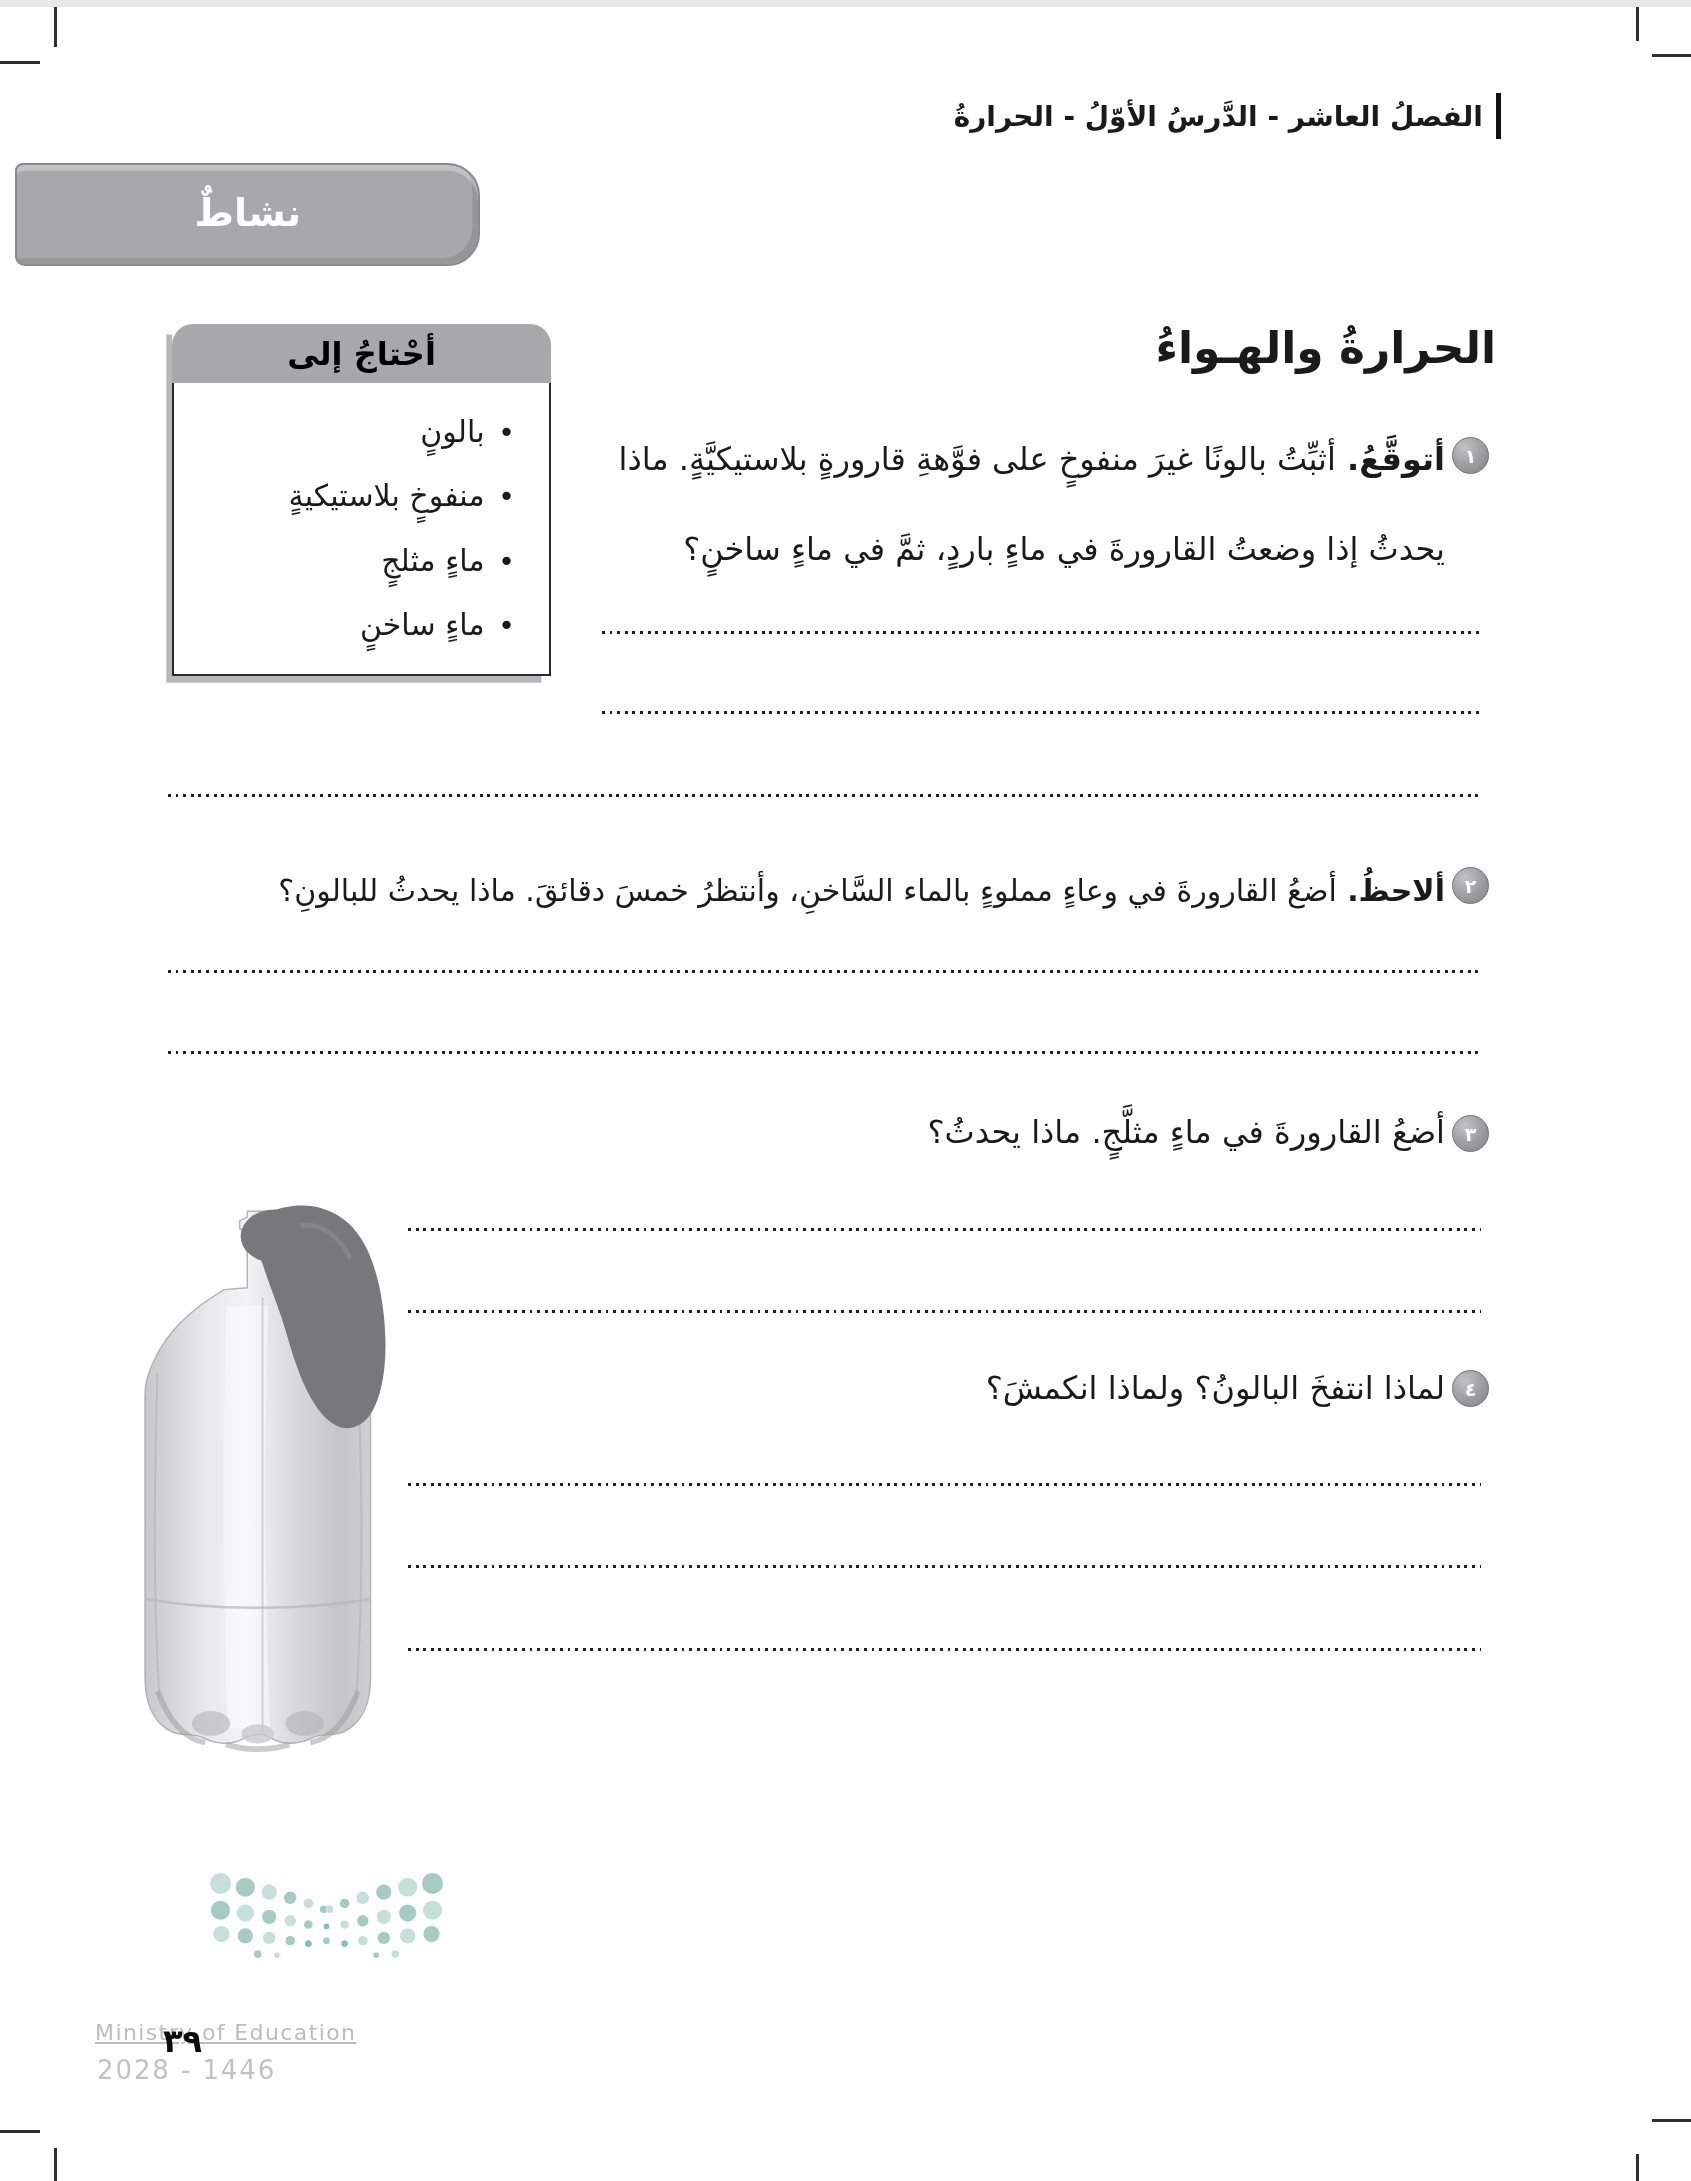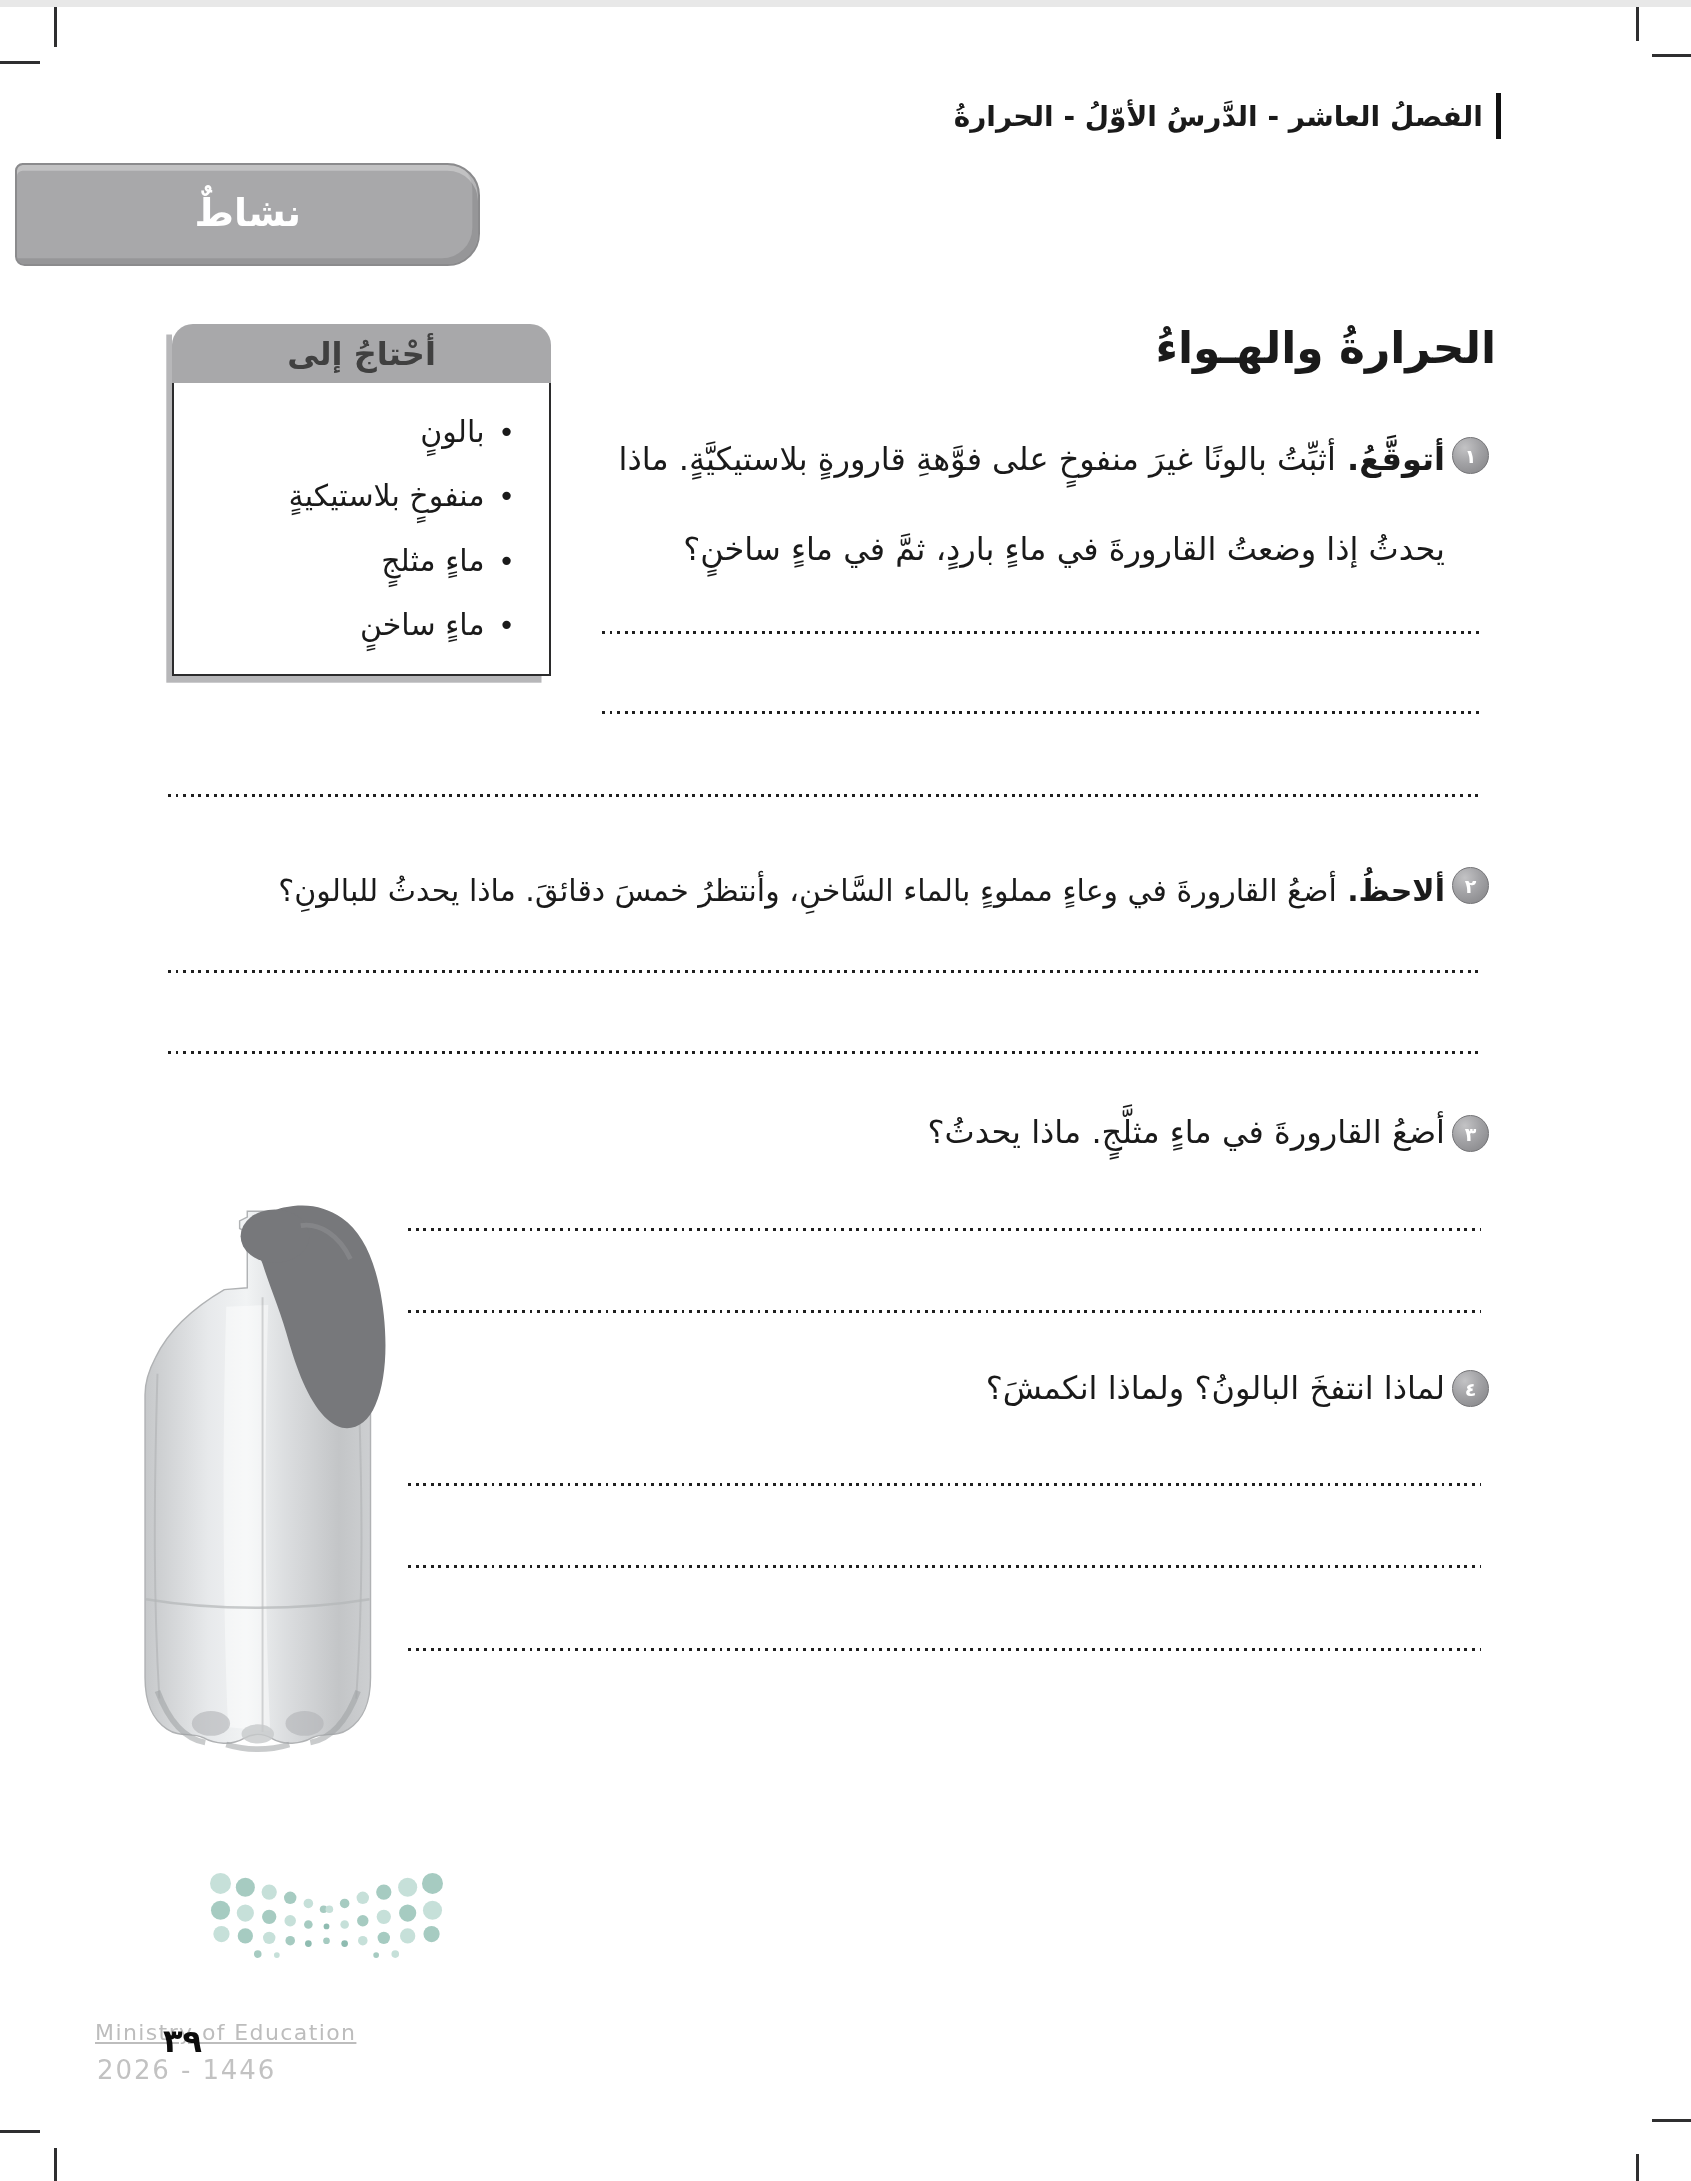--- a/index.html
+++ b/index.html
@@ -39,21 +39,21 @@
   }
 
   
   .needs{
     position:absolute;left:172px;top:317px;width:379px;
     box-shadow:-7.6px 8.6px 0 -1.9px #b7b7b9;
   }
   .needs .needs-head{
     height:59px;background:#a8a8aa;border-radius:21px 21px 0 0;
     display:flex;align-items:center;justify-content:center;
-    color:#404040;font-size:32px;font-weight:bold;direction:rtl;
+    color:#000000;font-size:32px;font-weight:bold;direction:rtl;
   }
   .needs .needs-body{
     background:#fff;border:2.9px solid #2b2b2c;border-top:none;
     height:293px;box-sizing:border-box;direction:rtl;
     padding:25px 34px 0 9.6px;
   }
   .needs .item{display:flex;align-items:baseline;gap:13.4px;margin-bottom:16.3px;
     font-size:30px;line-height:47px;}
   .needs .blt{font-size:29px;line-height:47px;}
 
@@ -282,17 +282,17 @@
       <circle cx="182" cy="72" r="6.5" fill="#a6cbc1"></circle>
         <circle cx="160" cy="75" r="5" fill="#c6e0d9"></circle>
       <circle cx="141" cy="78" r="3.5" fill="#8fbcb1"></circle>
       <circle cx="194" cy="89" r="4" fill="#c6e0d9"></circle>
         <circle cx="174" cy="90" r="3" fill="#a6cbc1"></circle>
     </g>
     <circle cx="122" cy="60" r="3" fill="#8fbcb1"></circle>
       <circle cx="122" cy="75" r="3.5" fill="#a6cbc1"></circle>
   </svg>
   <div class="ministry-en">Ministry of Education</div>
-  <div class="edition">2026 - 1446</div>
+  <div class="edition">2028 - 1446</div>
   <div class="page-num">٣٩</div>
 
 </div>
 
 
 </body></html>

